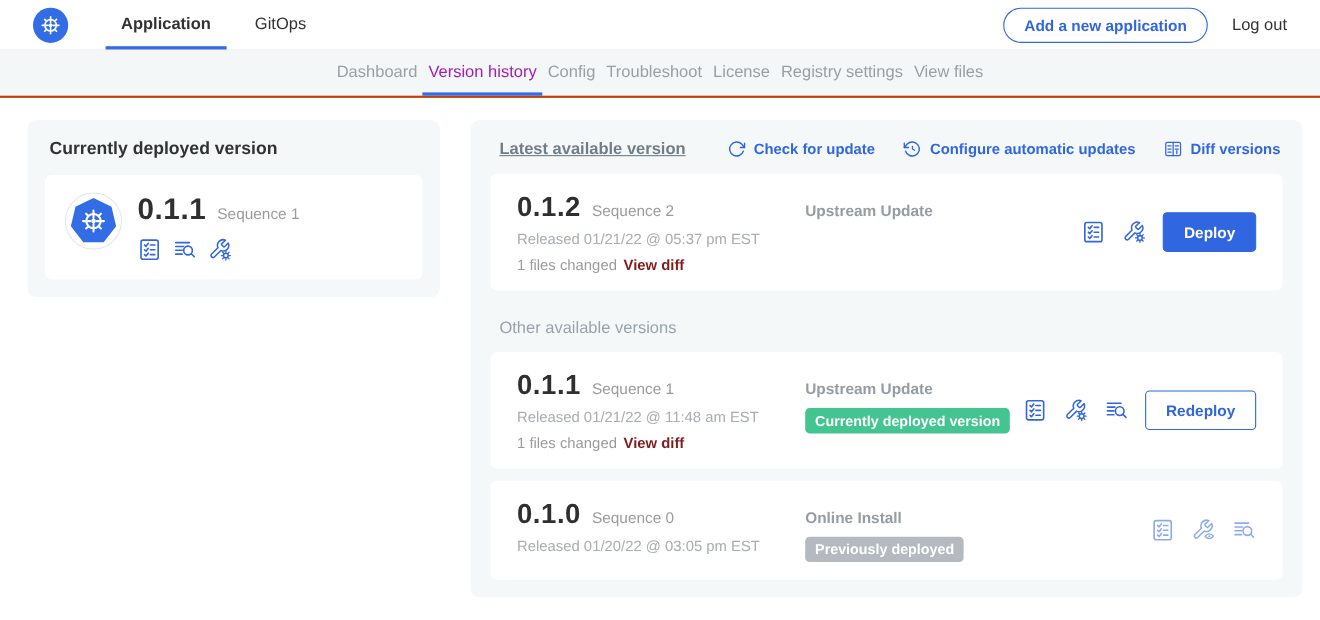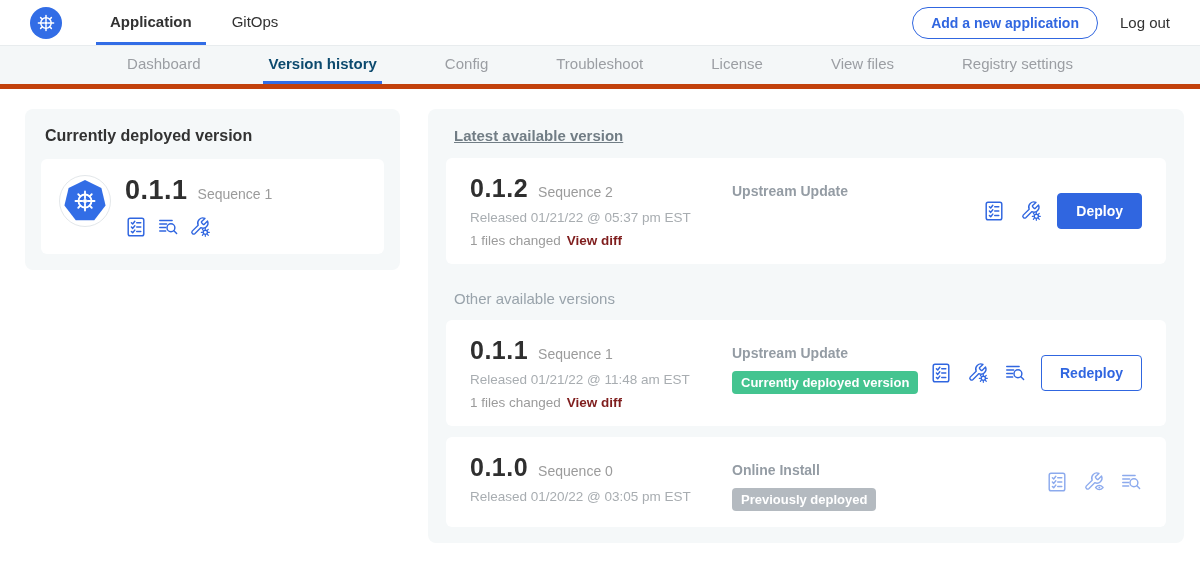--- a/index.html
+++ b/index.html
@@ -15,25 +15,25 @@
   .header-tab { display:flex; align-items:center; padding:12px 14px; margin-right:12px;
     font-size:15px; font-weight:500; color:#323232; cursor:pointer; border-bottom:3px solid transparent; }
   .header-tab.active { font-weight:700; border-bottom-color:#326de6; }
   .header-right { margin-left:auto; display:flex; align-items:center; gap:22px; }
   .add-app-btn { border:1px solid #3066e0; color:#3066e0; background:#fff; border-radius:17px;
     padding:7px 18px; font-size:14px; font-weight:700; cursor:pointer;
     font-family:"Liberation Sans",sans-serif; }
   .logout { font-size:15px; font-weight:500; cursor:pointer; }
 
   
-  .subnav { height:43px; background:#f4f7f8; border-bottom:5px solid #c2410c;
-    display:flex; justify-content:center; align-items:stretch; gap:58px; }
+  .subnav { height:43px; background:#f4f7f8; border-bottom:2px solid #c2410c;
+    display:flex; justify-content:center; align-items:stretch; }
   .subnav-item { display:flex; align-items:center; padding:0 5px; font-size:15px;
     color:#9b9ea3; font-weight:500; cursor:pointer; border-bottom:3px solid transparent; }
-  .subnav-item.active { color:#0c4a6e; font-weight:700; border-bottom-color:#326de6; }
+  .subnav-item.active { color:#a21caf; font-weight:400; border-bottom-color:#326de6; }
 
   
   .main { display:flex; align-items:flex-start; padding:20px 16px 0 25px; gap:28px; }
   .panel { background:#f5f8f9; border-radius:8px; }
   .left-panel { width:375px; padding:18px 16px 16px 16px; flex:0 0 375px; }
   .left-panel-title { font-size:16px; font-weight:700; color:#323232; margin:0 0 14px 4px; }
   .deployed-card { background:#fff; border-radius:6px; padding:16px 18px; display:flex; gap:14px; }
   .k8s-badge-outer { width:52px; height:52px; border-radius:50%; background:#fff;
     border:1px solid #e3e7ea; display:flex; align-items:center; justify-content:center; flex:0 0 52px; }
   .k8s-heptagon { width:42px; height:42px; background:#326de6; display:flex; align-items:center;
@@ -145,22 +145,22 @@
     <span class="logout">Log out</span>
   </div>
 </div>
 
 <div class="subnav">
   <div class="subnav-item">Dashboard</div>
   <div class="subnav-item active">Version history</div>
   <div class="subnav-item">Config</div>
   <div class="subnav-item">Troubleshoot</div>
   <div class="subnav-item">License</div>
+  <div class="subnav-item">Registry settings</div>
   <div class="subnav-item">View files</div>
-  <div class="subnav-item">Registry settings</div>
 </div>
 
 <div class="main">
 
   <div class="panel left-panel">
     <div class="left-panel-title">Currently deployed version</div>
     <div class="deployed-card">
       <div class="k8s-badge-outer">
         <div class="k8s-heptagon">
           <svg width="30" height="30" viewBox="0 0 24 24">
@@ -187,20 +187,40 @@
                 <use href="#i-wrench-gear"></use>
               </svg></span>
         </div>
       </div>
     </div>
   </div>
 
   <div class="panel right-panel">
     <div class="rp-header">
       <div class="rp-title">Latest available version</div>
+      <div class="rp-actions">
+        <div class="rp-action">
+          <svg viewBox="0 0 24 24">
+              <use href="#i-refresh"></use>
+            </svg>
+          <span>Check for update</span>
+        </div>
+        <div class="rp-action">
+          <svg viewBox="0 0 24 24">
+              <use href="#i-auto-update"></use>
+            </svg>
+          <span>Configure automatic updates</span>
+        </div>
+        <div class="rp-action">
+          <svg viewBox="0 0 24 24">
+              <use href="#i-diff"></use>
+            </svg>
+          <span>Diff versions</span>
+        </div>
+      </div>
     </div>
 
     <div class="version-card">
       <div class="vc-left">
         <div class="ver-line">
           <span class="ver-num vc-ver">0.1.2</span>
           <span class="seq">Sequence 2</span>
         </div>
         <div class="date-line">Released 01/21/22 @ 05:37 pm EST</div>
         <div class="files-line">

